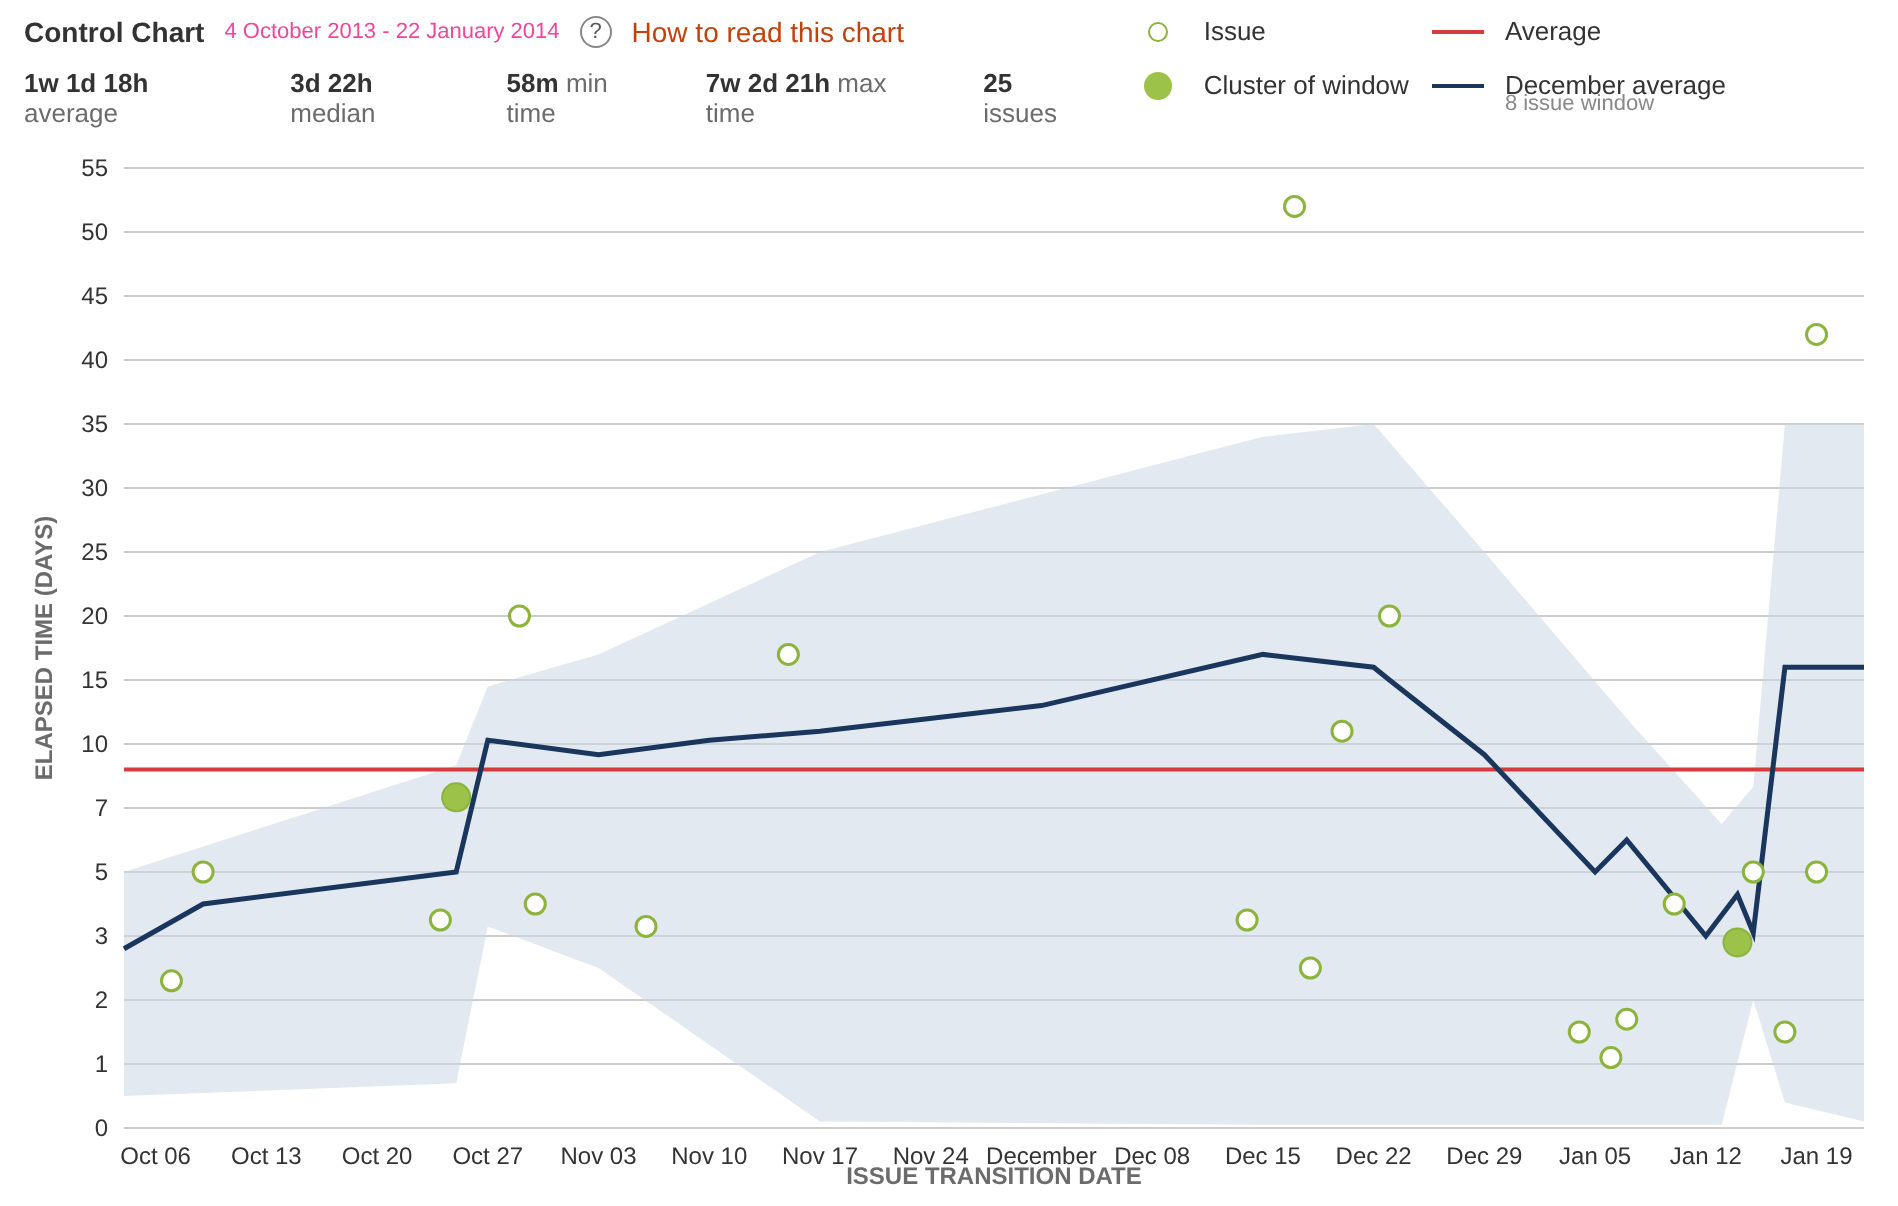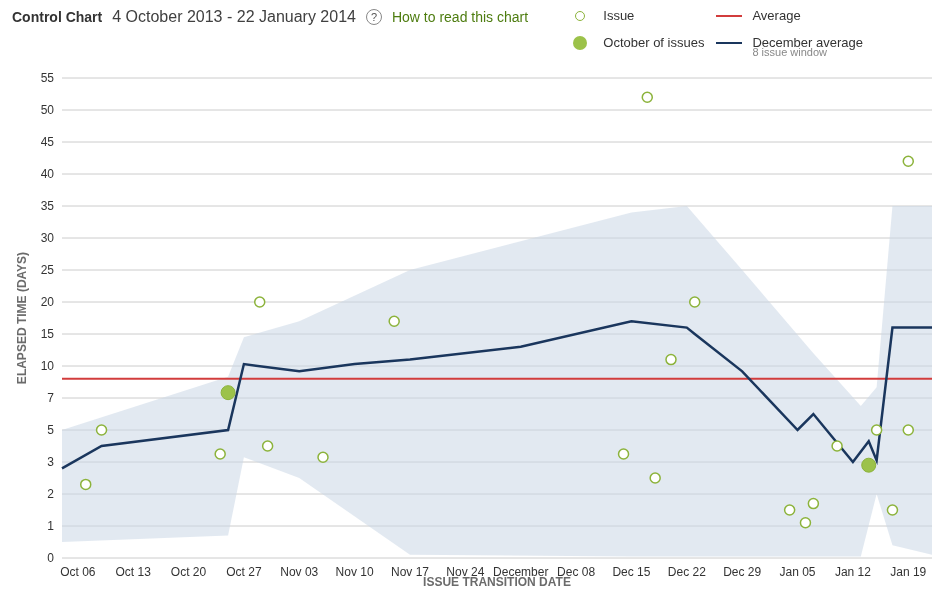--- a/index.html
+++ b/index.html
@@ -2,23 +2,23 @@
 <html><head>
 <meta charset="utf-8">
 <style>
   * { margin: 0; padding: 0; box-sizing: border-box; }
   body { font-family: -apple-system, "Helvetica Neue", Arial, sans-serif; font-size: 13px; color: #333; background: #fff; }
   .container { width: 875px; height: 603px; position: relative; padding: 8px 12px; }
   .header { display: flex; align-items: flex-start; gap: 20px; margin-bottom: 10px; }
   .header-left { flex: 1; }
   .title-row { display: flex; align-items: center; gap: 10px; margin-bottom: 10px; }
   .title { font-weight: bold; color: #333; font-size: 14px; }
-  .daterange { color: #404040; font-size: 16px; }
+  .daterange { color: #ec4899; font-size: 11px; }
   .help-icon { display: inline-flex; align-items: center; justify-content: center; width: 16px; height: 16px; border: 1px solid #888; border-radius: 50%; font-size: 11px; color: #555; }
-  .help-link { color: #4d7c0f; font-size: 14px; cursor: pointer; }
+  .help-link { color: #c2410c; font-size: 14px; cursor: pointer; }
   .stats-row { display: flex; gap: 22px; margin-top: 4px;}
   .stat { color: #6b6b6b; font-size: 13px; }
   .stat b { color: #333; font-weight: bold; }
   .legend { display: grid; grid-template-columns: auto auto; column-gap: 30px; row-gap: 6px; font-size: 13px; color: #333; align-items: start; gap: 12px;}
   .legend-item { display: flex; align-items: center; gap: 10px; }
   .legend-key { width: 26px; display: inline-flex; align-items: center; justify-content: center; }
   .legend-sub { color: #888; font-size: 11px; margin-left: 36px; margin-top:-4px; }
   .open-circle { width: 10px; height: 10px; border: 1.5px solid #8cb33b; border-radius: 50%; background: #fff; }
   .filled-circle { width: 14px; height: 14px; background: #9cc24a; border-radius: 50%; }
   .avg-line-swatch { width: 26px; height: 2px; background: #d23c3c; }
@@ -40,39 +40,46 @@
 <div class="container">
 
   <div class="header">
     <div class="header-left">
       <div class="title-row">
         <span class="title">Control Chart</span>
         <span class="daterange">4 October 2013 - 22 January 2014</span>
         <span class="help-icon">?</span>
         <span class="help-link">How to read this chart</span>
       </div>
+      <div class="stats-row">
+        <span class="stat"><b>1w 1d 18h</b> <span>average</span></span>
+        <span class="stat"><b>3d 22h</b> <span>median</span></span>
+        <span class="stat"><b>58m</b> <span>min time</span></span>
+        <span class="stat"><b>7w 2d 21h</b> <span>max time</span></span>
+        <span class="stat"><b>25</b> <span>issues</span></span>
+      </div>
     </div>
     <div class="legend">
       <div class="legend-item">
         <span class="legend-key">
             <span class="open-circle"></span>
           </span>
         <span>Issue</span>
       </div>
       <div class="legend-item">
         <span class="legend-key">
             <span class="avg-line-swatch"></span>
           </span>
         <span>Average</span>
       </div>
       <div class="legend-item">
         <span class="legend-key">
             <span class="filled-circle"></span>
           </span>
-        <span>October of issues</span>
+        <span>Cluster of window</span>
       </div>
       <div>
         <div class="legend-item">
           <span class="legend-key">
               <span class="roll-line-swatch"></span>
             </span>
           <span>December average</span>
         </div>
         <div class="legend-sub">8 issue window</div>
       </div>

